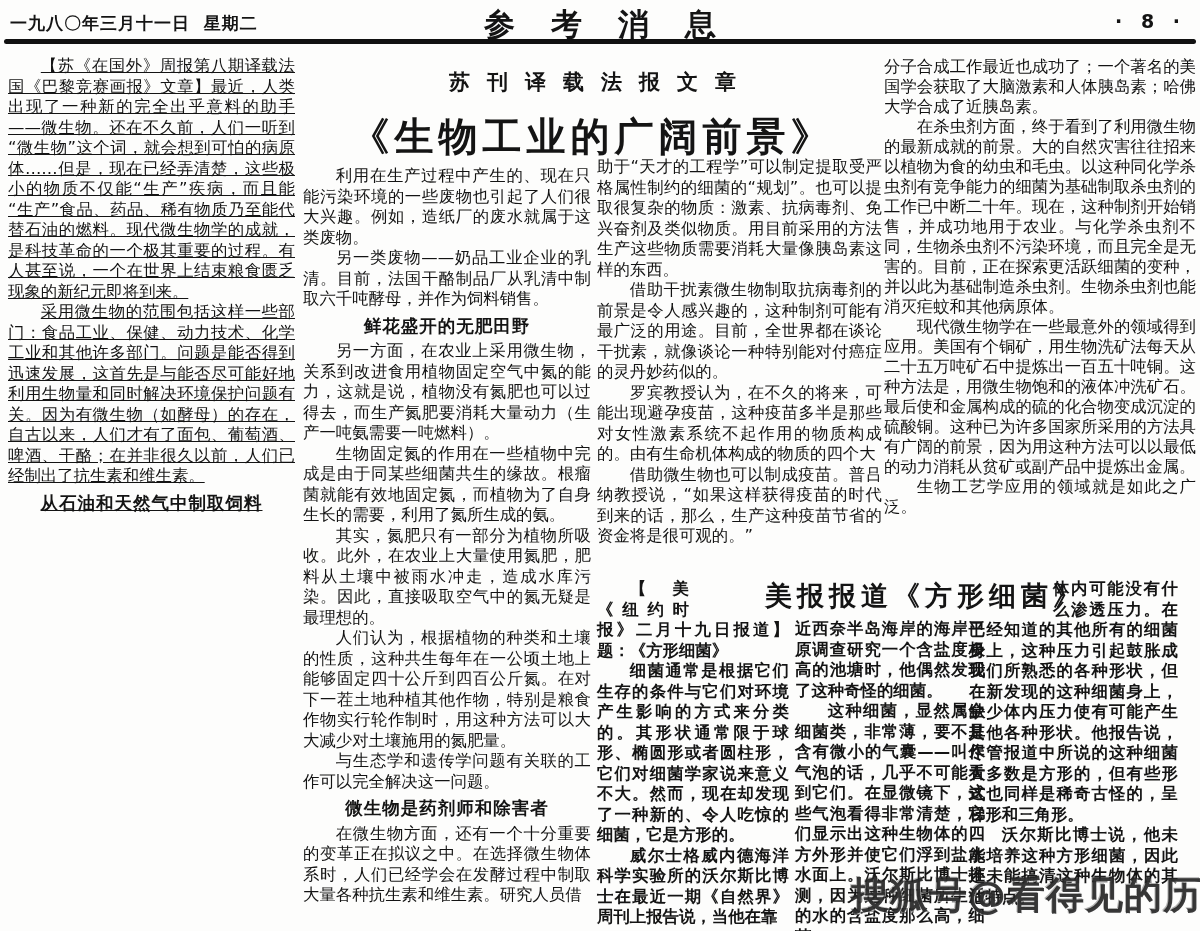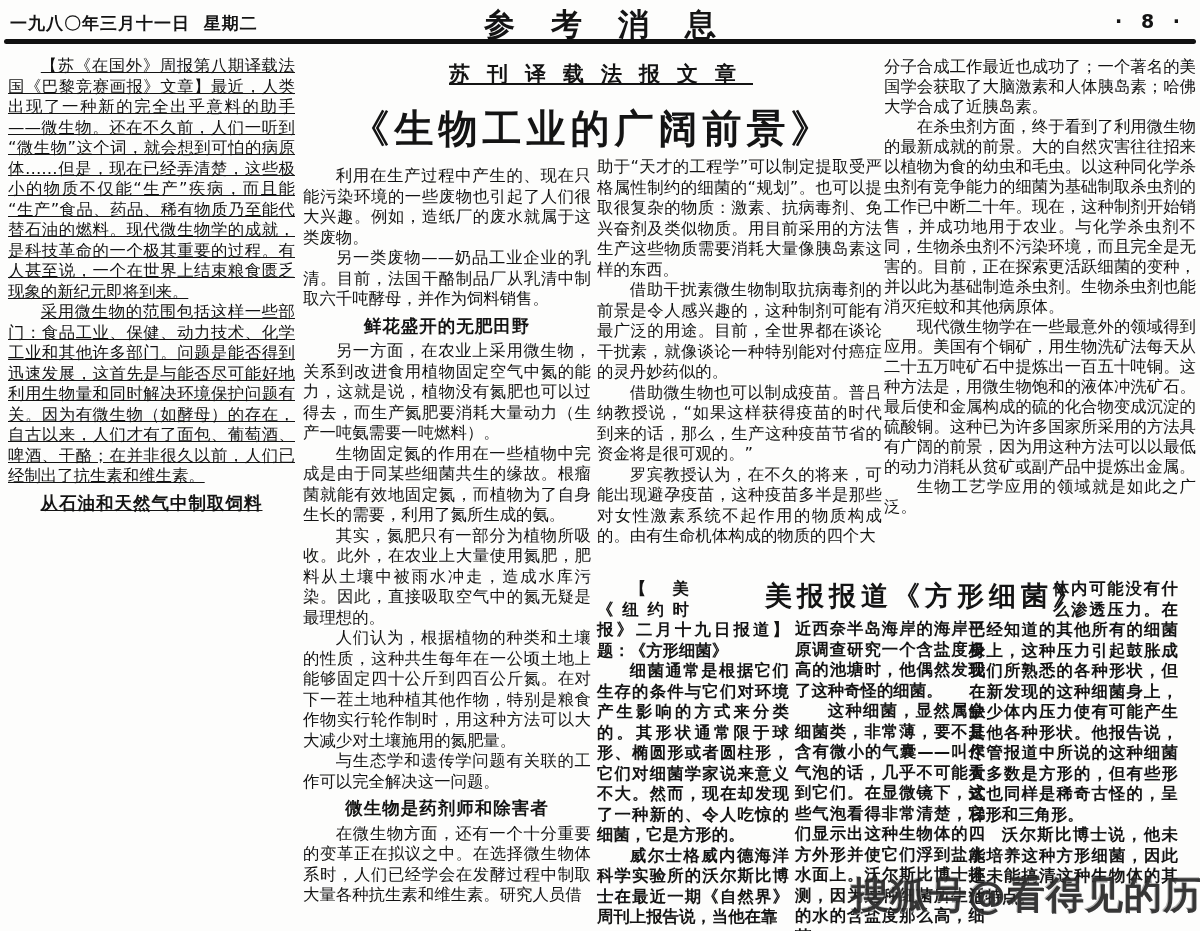--- a/index.html
+++ b/index.html
@@ -18,21 +18,21 @@
   .col{font-size:16.4px;line-height:20.5px;text-align:justify;text-justify:inter-ideograph;}
   .col p{margin:0;text-indent:2em;}
   .col p.cont{text-indent:0;}
   .col h3{margin:6px 0 5px 0;font-size:17.5px;text-align:center;letter-spacing:1px;}
   .col1{left:8px;top:56px;width:287px;text-decoration:underline;}
   .col2{left:303px;top:166px;width:288px;}
   .col3{left:597px;top:157px;width:285px;}
   .col4{left:884px;top:57px;width:312px;line-height:20px;}
   
   .headline-block{left:305px;top:60px;width:575px;text-align:center;}
-  .kicker{font-size:21px;font-weight:bold;letter-spacing:17px;text-indent:17px;white-space:nowrap;margin:0;text-decoration:underline;}
+  .kicker{font-size:21px;font-weight:bold;letter-spacing:17px;text-indent:17px;white-space:nowrap;margin:8px;}
   .main-title{font-size:39px;font-weight:bold;letter-spacing:5px;white-space:nowrap;margin:14px 0 0 0;}
   
   .section2{left:597px;top:576px;width:603px;height:355px;}
   .s2-headline{left:88px;top:2px;width:480px;font-size:27px;font-weight:bold;letter-spacing:5px;white-space:nowrap;text-align:center;}
   .s2col{font-size:16.4px;line-height:20.5px;text-align:justify;text-justify:inter-ideograph;}
   .s2col p{margin:0;text-indent:2em;font-weight:bold;}
   .s2col p.cont{text-indent:0;}
   .s2col1{left:0;top:3px;width:192px;}
   .s2col2{left:198px;top:43px;width:190px;}
   .s2col3{left:372px;top:3px;width:209px;}
@@ -75,22 +75,22 @@
   <p>其实，氮肥只有一部分为植物所吸收。此外，在农业上大量使用氮肥，肥料从土壤中被雨水冲走，造成水库污染。因此，直接吸取空气中的氮无疑是最理想的。</p>
   <p>人们认为，根据植物的种类和土壤的性质，这种共生每年在一公顷土地上能够固定四十公斤到四百公斤氮。在对下一茬土地种植其他作物，特别是粮食作物实行轮作制时，用这种方法可以大大减少对土壤施用的氮肥量。</p>
   <p>与生态学和遗传学问题有关联的工作可以完全解决这一问题。</p>
   <h3>微生物是药剂师和除害者</h3>
   <p>在微生物方面，还有一个十分重要的变革正在拟议之中。在选择微生物体系时，人们已经学会在发酵过程中制取大量各种抗生素和维生素。研究人员借</p>
 </div>
 
 <div class="abs col col3">
   <p class="cont">助于“天才的工程学”可以制定提取受严格属性制约的细菌的“规划”。也可以提取很复杂的物质：激素、抗病毒剂、免兴奋剂及类似物质。用目前采用的方法生产这些物质需要消耗大量像胰岛素这样的东西。</p>
   <p>借助干扰素微生物制取抗病毒剂的前景是令人感兴趣的，这种制剂可能有最广泛的用途。目前，全世界都在谈论干扰素，就像谈论一种特别能对付癌症的灵丹妙药似的。</p>
+  <p>罗宾教授认为，在不久的将来，可能出现避孕疫苗，这种疫苗多半是那些对女性激素系统不起作用的物质构成的。由有生命机体构成的物质的四个大</p>
   <p>借助微生物也可以制成疫苗。普吕纳教授说，“如果这样获得疫苗的时代到来的话，那么，生产这种疫苗节省的资金将是很可观的。”</p>
-  <p>罗宾教授认为，在不久的将来，可能出现避孕疫苗，这种疫苗多半是那些对女性激素系统不起作用的物质构成的。由有生命机体构成的物质的四个大</p>
 </div>
 
 <div class="abs col col4">
   <p class="cont">分子合成工作最近也成功了；一个著名的美国学会获取了大脑激素和人体胰岛素；哈佛大学合成了近胰岛素。</p>
   <p>在杀虫剂方面，终于看到了利用微生物的最新成就的前景。大的自然灾害往往招来以植物为食的幼虫和毛虫。以这种同化学杀虫剂有竞争能力的细菌为基础制取杀虫剂的工作已中断二十年。现在，这种制剂开始销售，并成功地用于农业。与化学杀虫剂不同，生物杀虫剂不污染环境，而且完全是无害的。目前，正在探索更活跃细菌的变种，并以此为基础制造杀虫剂。生物杀虫剂也能消灭疟蚊和其他病原体。</p>
   <p>现代微生物学在一些最意外的领域得到应用。美国有个铜矿，用生物洗矿法每天从二十五万吨矿石中提炼出一百五十吨铜。这种方法是，用微生物饱和的液体冲洗矿石。最后使和金属构成的硫的化合物变成沉淀的硫酸铜。这种已为许多国家所采用的方法具有广阔的前景，因为用这种方法可以以最低的动力消耗从贫矿或副产品中提炼出金属。</p>
   <p>生物工艺学应用的领域就是如此之广泛。</p>
 </div>
 
 <div class="abs section2">

